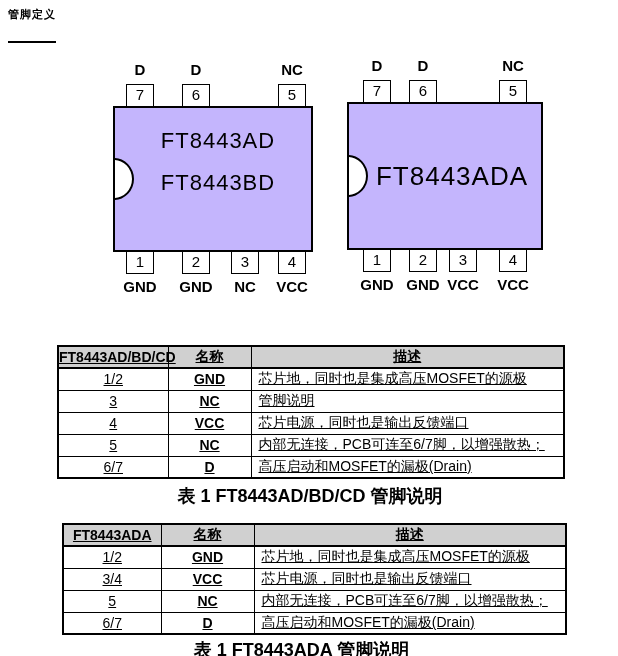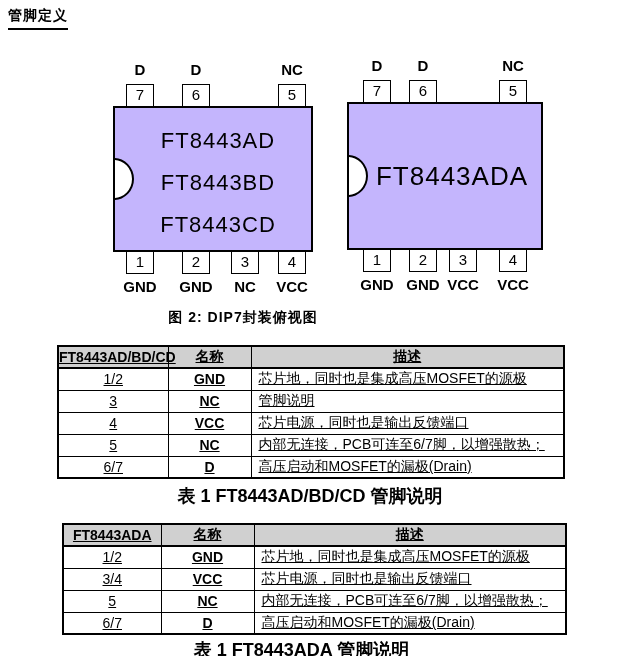--- a/index.html
+++ b/index.html
@@ -4,22 +4,22 @@
 <style>
   * { margin:0; padding:0; box-sizing:border-box; }
   html,body { background:#ffffff; }
   .page {
     position:relative; width:618px; height:656px; background:#ffffff;
     font-family:"Liberation Sans","DejaVu Sans",sans-serif; color:#000;
     overflow:hidden;
   }
   .doc-title {
     position:absolute; left:8px; top:7px;
-    font-size:14px; font-weight:bold;
-    border-bottom:2px solid #000; padding-bottom:3px;
+    font-size:11px; font-weight:bold;
+    border-bottom:2px solid #000; padding-bottom:19px;
     letter-spacing:1px;
   }
   
   .chip-body {
     position:absolute; border:2px solid #000; background:#c4b5fd; overflow:hidden;
   }
   .chip-body.left  { left:113px; top:106px; width:200px; height:146px; }
   .chip-body.right { left:347px; top:102px; width:196px; height:148px; }
   .notch {
     position:absolute; left:-21px; top:50%; transform:translateY(-50%);
@@ -79,21 +79,20 @@
 
     <div class="pin-box" style="left:126px; top:84px;">7</div>
     <div class="pin-box" style="left:182px; top:84px;">6</div>
     <div class="pin-box" style="left:278px; top:84px;">5</div>
 
     <div class="chip-body left">
       <div class="notch"></div>
       <div class="chip-names">
         <div>FT8443AD</div>
         <div>FT8443BD</div>
-        <div>FT8443CD</div>
       </div>
     </div>
 
     <div class="pin-box" style="left:126px; top:251px;">1</div>
     <div class="pin-box" style="left:182px; top:251px;">2</div>
     <div class="pin-box" style="left:231px; top:251px;">3</div>
     <div class="pin-box" style="left:278px; top:251px;">4</div>
 
     <div class="pin-lbl" style="left:112px; top:278px;">GND</div>
     <div class="pin-lbl" style="left:168px; top:278px;">GND</div>
@@ -120,21 +119,20 @@
     <div class="pin-box" style="left:409px; top:249px;">2</div>
     <div class="pin-box" style="left:449px; top:249px;">3</div>
     <div class="pin-box" style="left:499px; top:249px;">4</div>
 
     <div class="pin-lbl" style="left:349px; top:276px;">GND</div>
     <div class="pin-lbl" style="left:395px; top:276px;">GND</div>
     <div class="pin-lbl" style="left:435px; top:276px;">VCC</div>
     <div class="pin-lbl" style="left:485px; top:276px;">VCC</div>
   </div>
 
-  <div class="fig-caption">图 2: DIP7封装俯视图</div>
 
   <table class="pin-table" style="left:57px; top:345px; width:506px;">
     <colgroup>
         <col style="width:110px">
         <col style="width:83px">
         <col style="width:313px">
       </colgroup>
     <thead>
       <tr>
         <th>FT8443AD/BD/CD</th>

